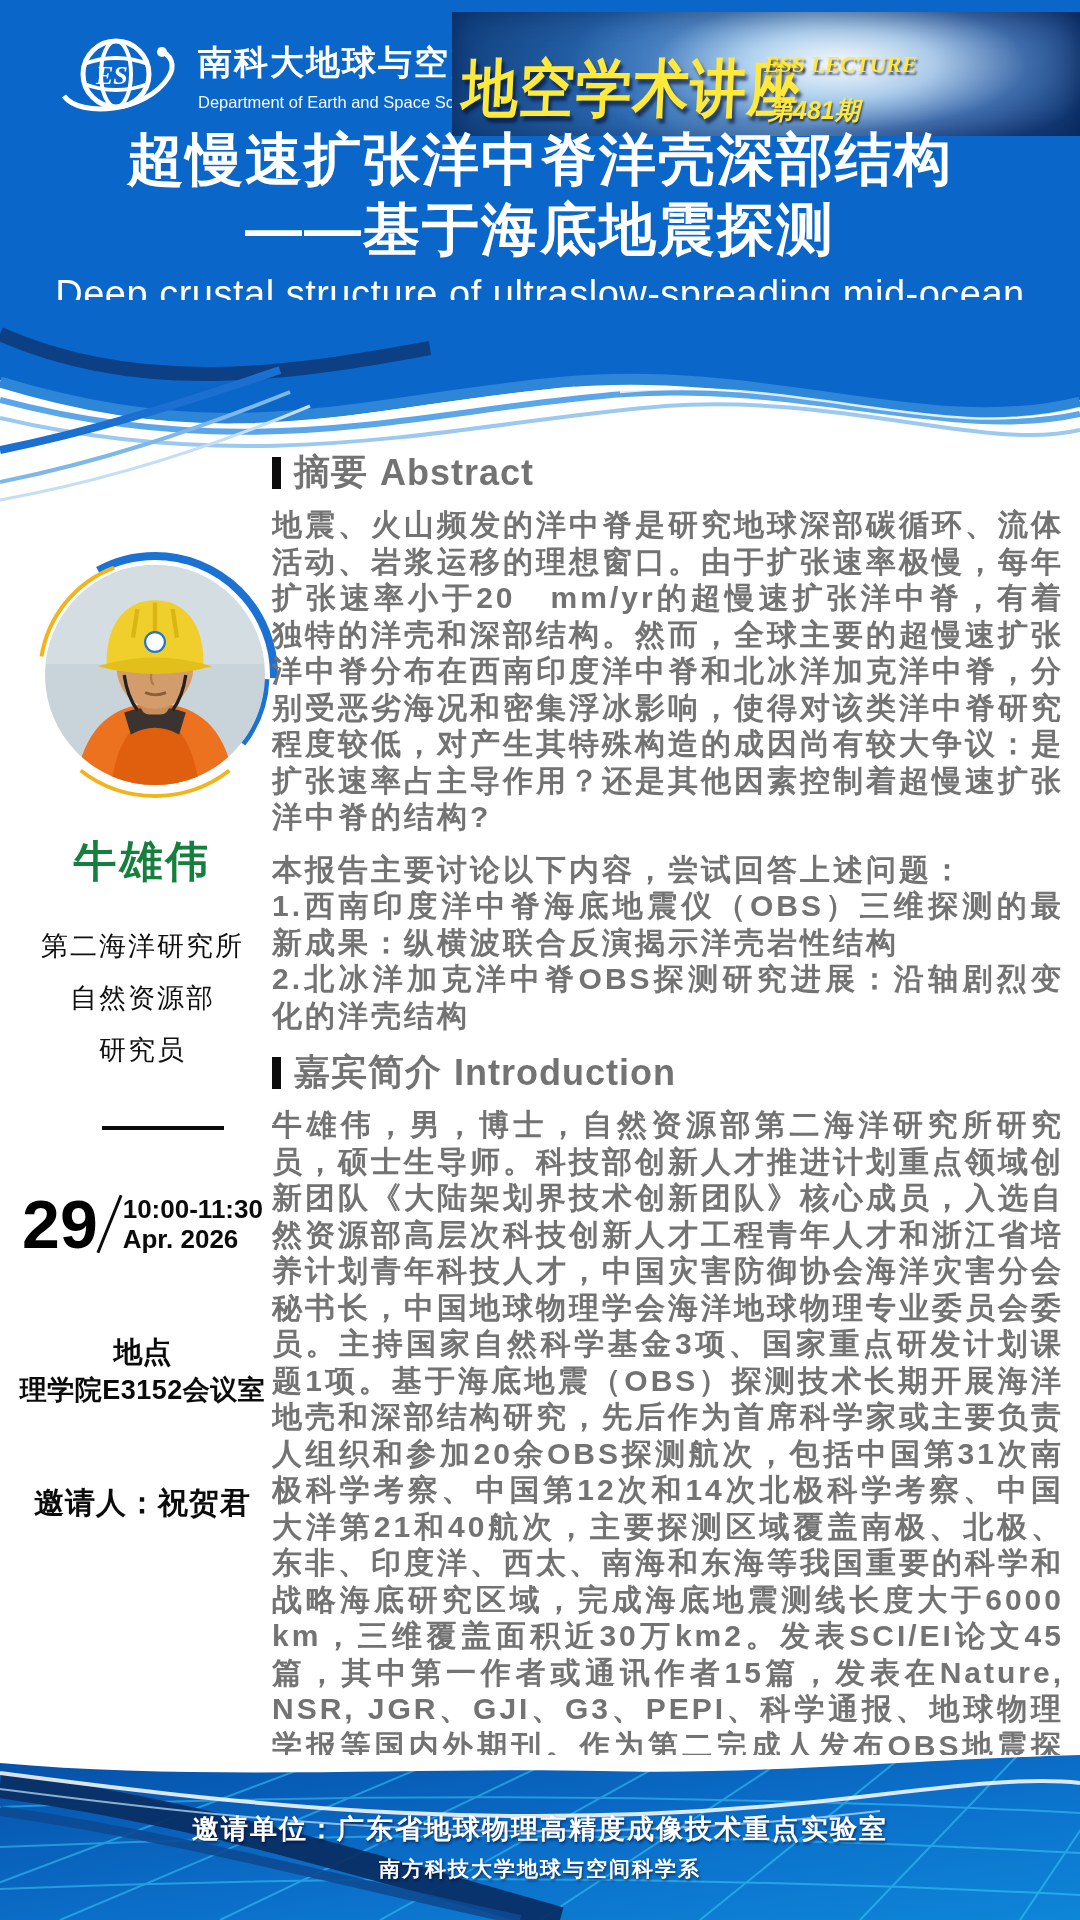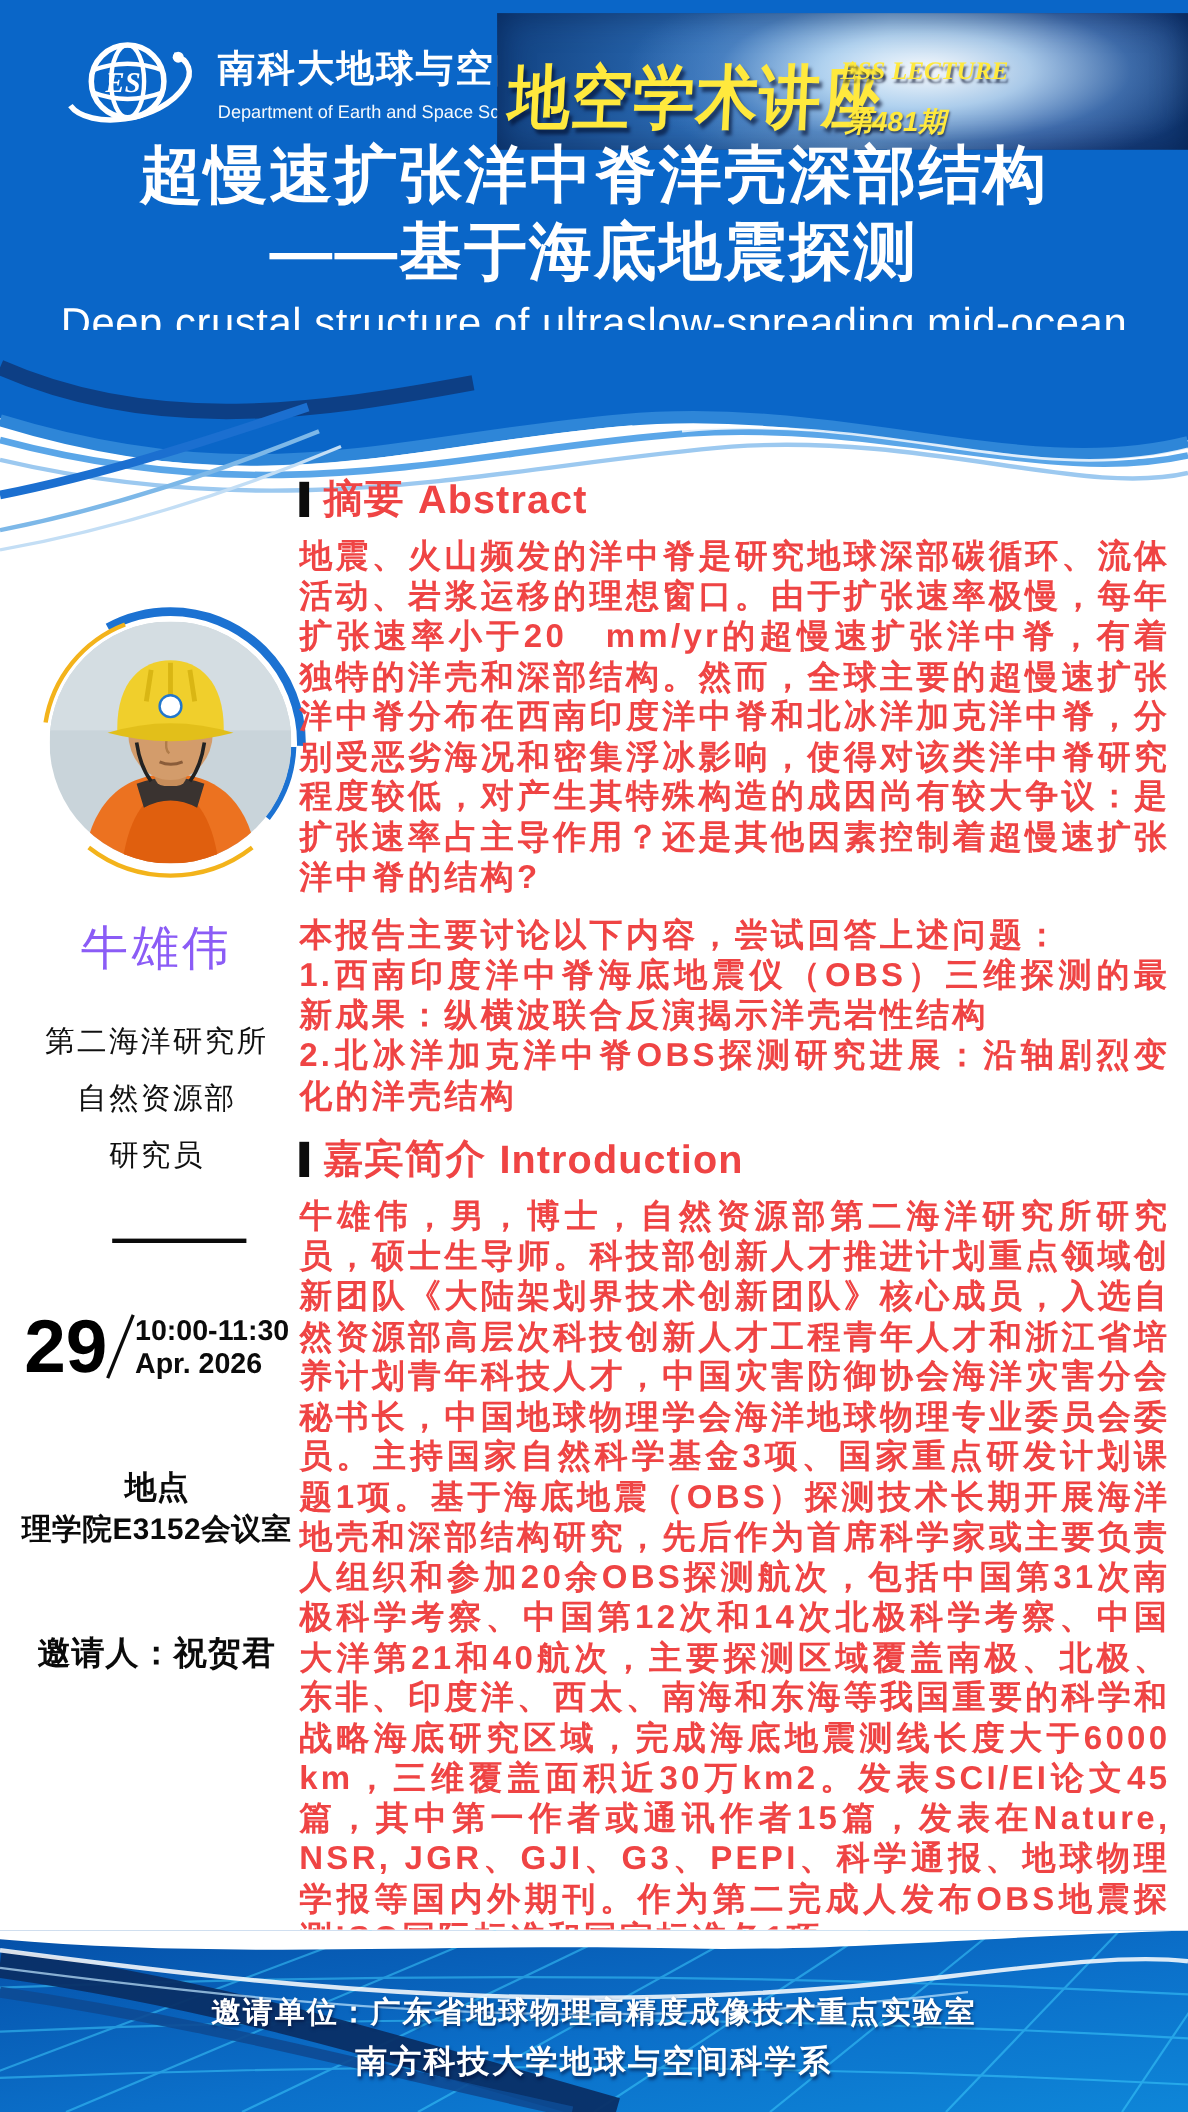--- a/index.html
+++ b/index.html
@@ -30,49 +30,49 @@
     color:#ffe93d;white-space:nowrap;text-shadow:1px 2px 2px rgba(0,10,40,.6);}
   
   .title{position:absolute;left:0;top:124px;width:1080px;text-align:center;color:#fff;}
   .title-cn{font-size:57px;font-weight:800;line-height:70px;letter-spacing:2px;}
   .title-en{font-size:38px;font-weight:400;line-height:45px;margin-top:8px;letter-spacing:.5px;}
   
   .photo-wrap{position:absolute;left:25px;top:545px;width:260px;height:260px;}
   .photo-arcs{position:absolute;left:0;top:0;width:260px;height:260px;}
   .photo-clip{position:absolute;left:20px;top:20px;width:220px;height:220px;border-radius:50%;overflow:hidden;}
   .speaker-name{position:absolute;left:0;top:833px;width:285px;text-align:center;
-    font-size:43px;font-weight:400;color:#8b5cf6;letter-spacing:3px;}
+    font-size:43px;font-weight:700;color:#15803d;letter-spacing:3px;}
   .aff{position:absolute;left:0;top:920px;width:285px;text-align:center;color:#101010;}
   .aff div{font-size:27px;font-weight:500;line-height:52px;letter-spacing:2px;}
   .divider{position:absolute;left:102px;top:1126px;width:122px;height:4px;background:#0b0b0b;}
   .date-row{position:absolute;left:0;top:1190px;width:285px;display:flex;justify-content:center;align-items:center;}
   .date-day{font-size:68px;font-weight:800;color:#000000;line-height:68px;}
   .date-slash{width:3px;height:62px;background:#0b0b0b;transform:rotate(22deg);margin:0 12px 0 10px;}
   .date-stack{display:flex;flex-direction:column;justify-content:center;}
   .date-time{font-size:26px;font-weight:700;color:#0b0b0b;line-height:30px;}
   .date-month{font-size:26px;font-weight:700;color:#0b0b0b;line-height:30px;}
   .venue-label{position:absolute;left:0;top:1333px;width:285px;text-align:center;font-size:29px;font-weight:800;color:#0b0b0b;}
   .venue{position:absolute;left:0;top:1372px;width:285px;text-align:center;font-size:27px;font-weight:800;color:#0b0b0b;letter-spacing:.5px;}
   .host{position:absolute;left:0;top:1483px;width:285px;text-align:center;font-size:30px;font-weight:800;color:#0b0b0b;letter-spacing:1px;}
   
-  .right-col{position:absolute;left:272px;top:429px;width:792px;height:1325px;overflow:hidden;color:#ef4444;}
+  .right-col{position:absolute;left:272px;top:448px;width:792px;height:1325px;overflow:hidden;color:#737373;}
   .sec-h{display:flex;align-items:center;font-size:36px;font-weight:800;margin:0 0 10px 0;letter-spacing:1px;}
   .sec-h .bar{display:inline-block;width:9px;height:32px;background:#0c0c0c;margin-right:13px;}
   .sec-h .en{margin-left:12px;}
   .para{font-size:30px;font-weight:600;line-height:36.5px;letter-spacing:3px;
     text-align:justify;text-align-last:left;margin:0 0 16px 0;}
   .para.tight{margin:0;}
   .intro-gap{height:14px;}
   
   .footer{position:absolute;left:0;top:1755px;width:1080px;height:165px;}
   .footer svg{position:absolute;left:0;top:0;width:1080px;height:165px;display:block;}
   .footer-line{position:absolute;width:1080px;text-align:center;color:#fff;font-weight:700;
     text-shadow:1px 2px 3px rgba(0,10,50,.65);letter-spacing:2px;}
   .footer-line1{top:56px;font-size:27px;}
-  .footer-line2{top:100px;font-size:29px;font-family:Liberation Serif, serif;}
+  .footer-line2{top:100px;font-size:21px;font-family:Liberation Serif, serif;}
 </style>
 </head>
 <body>
 
 <div class="hero">
 
   <svg class="logo" viewBox="0 0 136 96">
     <g fill="none" stroke="#ffffff">
       <circle cx="66" cy="48" r="33" stroke-width="5"></circle>
       <ellipse cx="66" cy="48" rx="15" ry="33" stroke-width="4"></ellipse>

